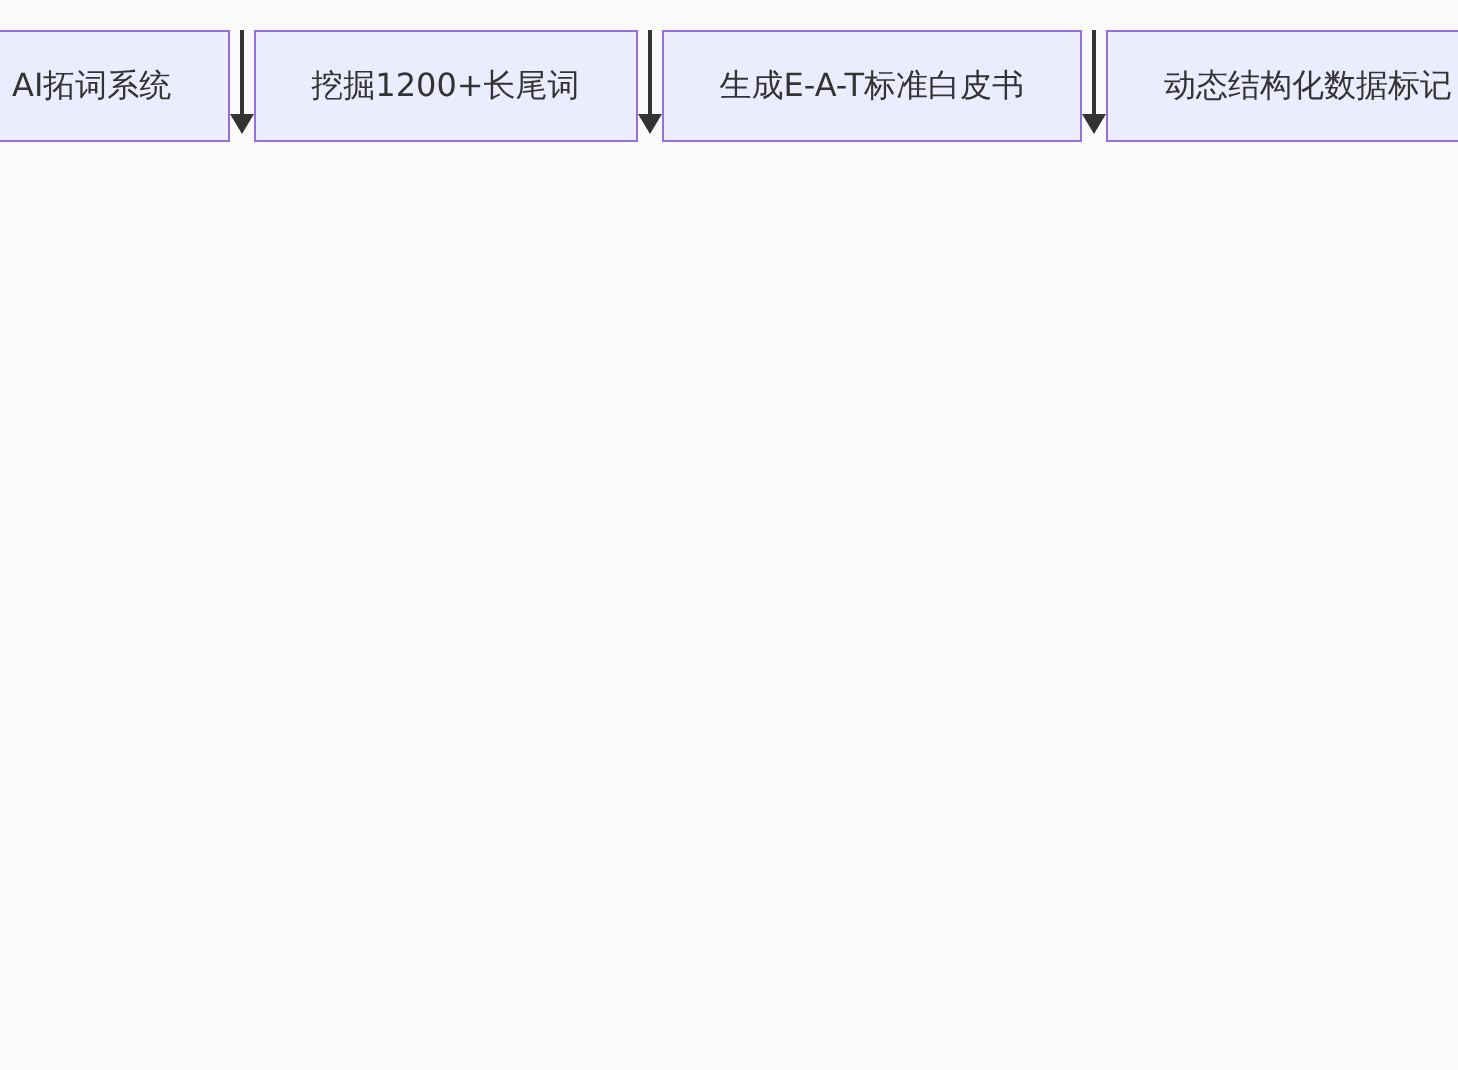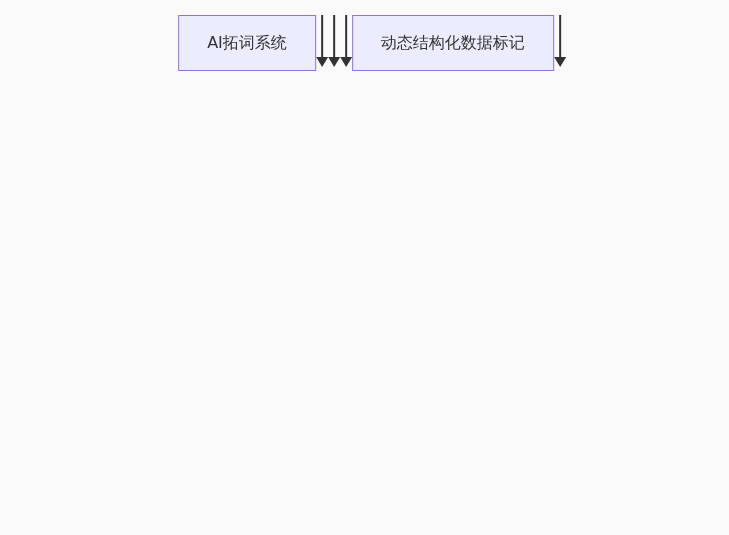--- a/index.html
+++ b/index.html
@@ -66,26 +66,32 @@
 
   <div class="node">
     <span class="node-label">AI拓词系统</span>
   </div>
 
   <div class="arrow">
     <div class="arrow-line"></div>
     <div class="arrow-head"></div>
   </div>
 
+  <div class="node">
+    <span class="node-label">挖掘1200+长尾词</span>
+  </div>
 
   <div class="arrow">
     <div class="arrow-line"></div>
     <div class="arrow-head"></div>
   </div>
 
+  <div class="node">
+    <span class="node-label">生成E-A-T标准白皮书</span>
+  </div>
 
   <div class="arrow">
     <div class="arrow-line"></div>
     <div class="arrow-head"></div>
   </div>
 
   <div class="node">
     <span class="node-label">动态结构化数据标记</span>
   </div>
 

